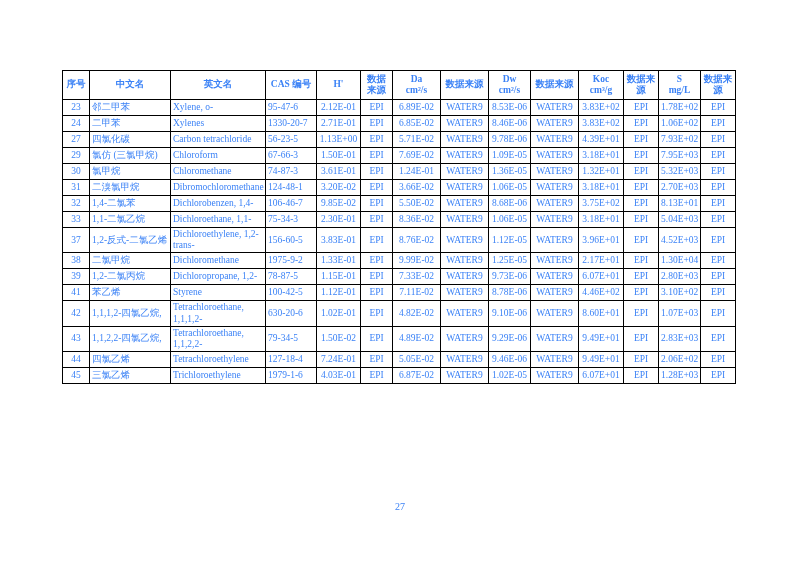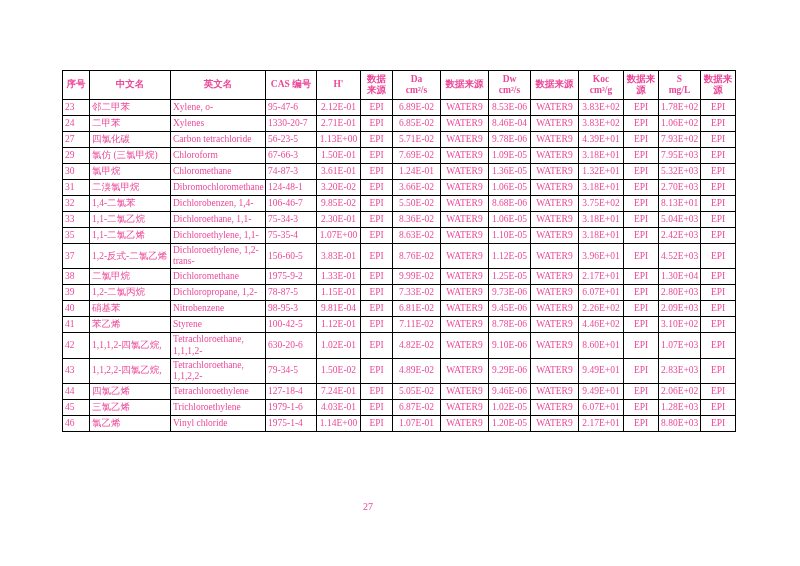--- a/index.html
+++ b/index.html
@@ -2,25 +2,25 @@
 <html><head>
 <meta charset="utf-8">
 <style>
   html, body {
     margin: 0;
     padding: 0;
     background: #ffffff;
   }
   .page {
     position: relative;
-    width: 736px;
+    width: 800px;
     height: 566px;
     background: #ffffff;
     font-family: "Liberation Serif", "DejaVu Serif", serif;
-    color: #ec4899;
+    color: #3b82f6;
     overflow: hidden;
   }
   table.chem {
     position: absolute;
     left: 62px;
     top: 70px;
     border-collapse: collapse;
     table-layout: fixed;
     width: 674px;
     font-size: 9.5px;
@@ -35,21 +35,21 @@
   table.chem thead th {
     font-weight: bold;
     text-align: center;
     white-space: pre-line;
     height: 26px;
     font-size: 9.5px;
   }
   table.chem tbody tr {
     height: 16px;
   }
-  table.chem td.c-num  { white-space: nowrap; }
+  table.chem td.c-num  { text-align: center; white-space: nowrap; }
   table.chem td.c-cn   { text-align: left;  white-space: nowrap; }
   table.chem td.c-en   { text-align: left;  white-space: pre-line; }
   table.chem td.c-cas  { text-align: left;  white-space: nowrap; }
   table.chem td.c-val  { text-align: center; white-space: nowrap; }
   .page-number {
     position: absolute;
     left: 0;
     top: 501px;
     width: 100%;
     text-align: center;
@@ -123,21 +123,21 @@
         </tr>
         <tr>
           <td class="c-num">24</td>
           <td class="c-cn">二甲苯</td>
           <td class="c-en">Xylenes</td>
           <td class="c-cas">1330-20-7</td>
           <td class="c-val">2.71E-01</td>
           <td class="c-val">EPI</td>
           <td class="c-val">6.85E-02</td>
           <td class="c-val">WATER9</td>
-          <td class="c-val">8.46E-04</td>
+          <td class="c-val">8.46E-06</td>
           <td class="c-val">WATER9</td>
           <td class="c-val">3.83E+02</td>
           <td class="c-val">EPI</td>
           <td class="c-val">1.06E+02</td>
           <td class="c-val">EPI</td>
         </tr>
         <tr>
           <td class="c-num">27</td>
           <td class="c-cn">四氯化碳</td>
           <td class="c-en">Carbon tetrachloride</td>
@@ -224,36 +224,20 @@
           <td class="c-cas">75-34-3</td>
           <td class="c-val">2.30E-01</td>
           <td class="c-val">EPI</td>
           <td class="c-val">8.36E-02</td>
           <td class="c-val">WATER9</td>
           <td class="c-val">1.06E-05</td>
           <td class="c-val">WATER9</td>
           <td class="c-val">3.18E+01</td>
           <td class="c-val">EPI</td>
           <td class="c-val">5.04E+03</td>
-          <td class="c-val">EPI</td>
-        </tr>
-        <tr>
-          <td class="c-num">35</td>
-          <td class="c-cn">1,1-二氯乙烯</td>
-          <td class="c-en">Dichloroethylene, 1,1-</td>
-          <td class="c-cas">75-35-4</td>
-          <td class="c-val">1.07E+00</td>
-          <td class="c-val">EPI</td>
-          <td class="c-val">8.63E-02</td>
-          <td class="c-val">WATER9</td>
-          <td class="c-val">1.10E-05</td>
-          <td class="c-val">WATER9</td>
-          <td class="c-val">3.18E+01</td>
-          <td class="c-val">EPI</td>
-          <td class="c-val">2.42E+03</td>
           <td class="c-val">EPI</td>
         </tr>
         <tr>
           <td class="c-num">37</td>
           <td class="c-cn">1,2-反式-二氯乙烯</td>
           <td class="c-en">Dichloroethylene, 1,2-
 trans-</td>
           <td class="c-cas">156-60-5</td>
           <td class="c-val">3.83E-01</td>
           <td class="c-val">EPI</td>
@@ -292,36 +276,20 @@
           <td class="c-val">7.33E-02</td>
           <td class="c-val">WATER9</td>
           <td class="c-val">9.73E-06</td>
           <td class="c-val">WATER9</td>
           <td class="c-val">6.07E+01</td>
           <td class="c-val">EPI</td>
           <td class="c-val">2.80E+03</td>
           <td class="c-val">EPI</td>
         </tr>
         <tr>
-          <td class="c-num">40</td>
-          <td class="c-cn">硝基苯</td>
-          <td class="c-en">Nitrobenzene</td>
-          <td class="c-cas">98-95-3</td>
-          <td class="c-val">9.81E-04</td>
-          <td class="c-val">EPI</td>
-          <td class="c-val">6.81E-02</td>
-          <td class="c-val">WATER9</td>
-          <td class="c-val">9.45E-06</td>
-          <td class="c-val">WATER9</td>
-          <td class="c-val">2.26E+02</td>
-          <td class="c-val">EPI</td>
-          <td class="c-val">2.09E+03</td>
-          <td class="c-val">EPI</td>
-        </tr>
-        <tr>
           <td class="c-num">41</td>
           <td class="c-cn">苯乙烯</td>
           <td class="c-en">Styrene</td>
           <td class="c-cas">100-42-5</td>
           <td class="c-val">1.12E-01</td>
           <td class="c-val">EPI</td>
           <td class="c-val">7.11E-02</td>
           <td class="c-val">WATER9</td>
           <td class="c-val">8.78E-06</td>
           <td class="c-val">WATER9</td>
@@ -389,34 +357,18 @@
           <td class="c-val">EPI</td>
           <td class="c-val">6.87E-02</td>
           <td class="c-val">WATER9</td>
           <td class="c-val">1.02E-05</td>
           <td class="c-val">WATER9</td>
           <td class="c-val">6.07E+01</td>
           <td class="c-val">EPI</td>
           <td class="c-val">1.28E+03</td>
           <td class="c-val">EPI</td>
         </tr>
-        <tr>
-          <td class="c-num">46</td>
-          <td class="c-cn">氯乙烯</td>
-          <td class="c-en">Vinyl chloride</td>
-          <td class="c-cas">1975-1-4</td>
-          <td class="c-val">1.14E+00</td>
-          <td class="c-val">EPI</td>
-          <td class="c-val">1.07E-01</td>
-          <td class="c-val">WATER9</td>
-          <td class="c-val">1.20E-05</td>
-          <td class="c-val">WATER9</td>
-          <td class="c-val">2.17E+01</td>
-          <td class="c-val">EPI</td>
-          <td class="c-val">8.80E+03</td>
-          <td class="c-val">EPI</td>
-        </tr>
       </tbody>
   </table>
 
   <div class="page-number">27</div>
 
 </div>
 
 </body></html>

